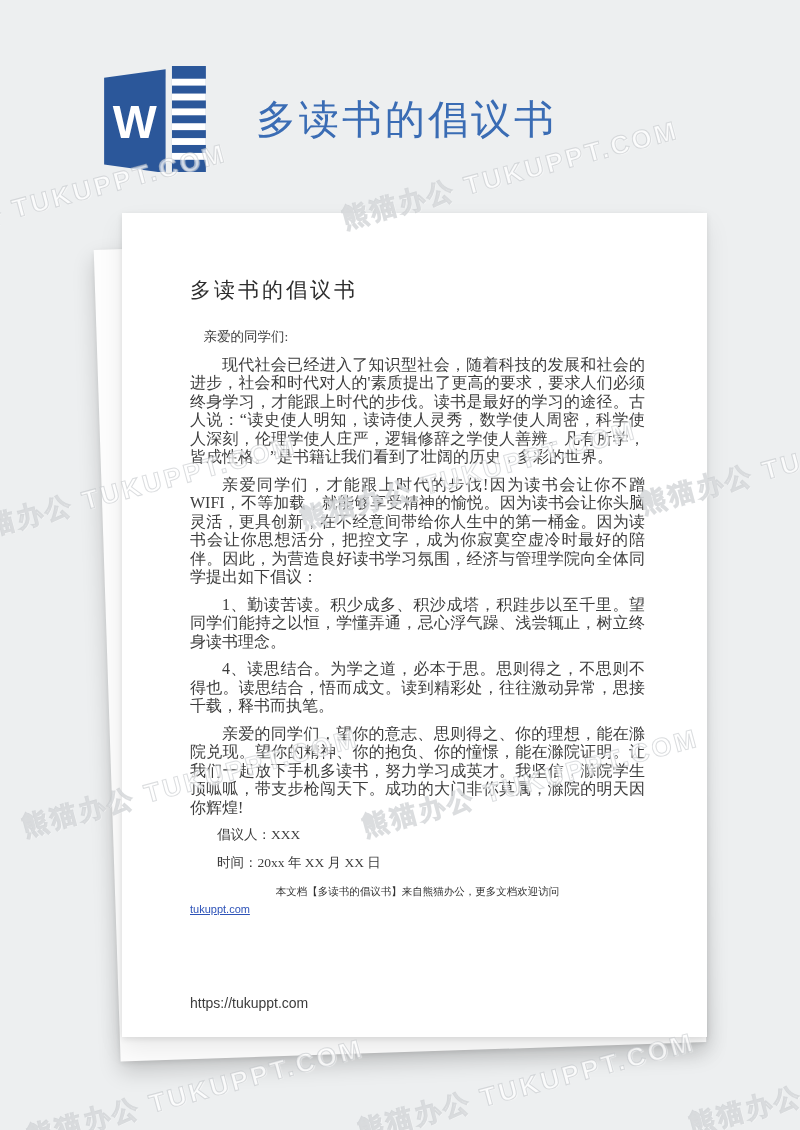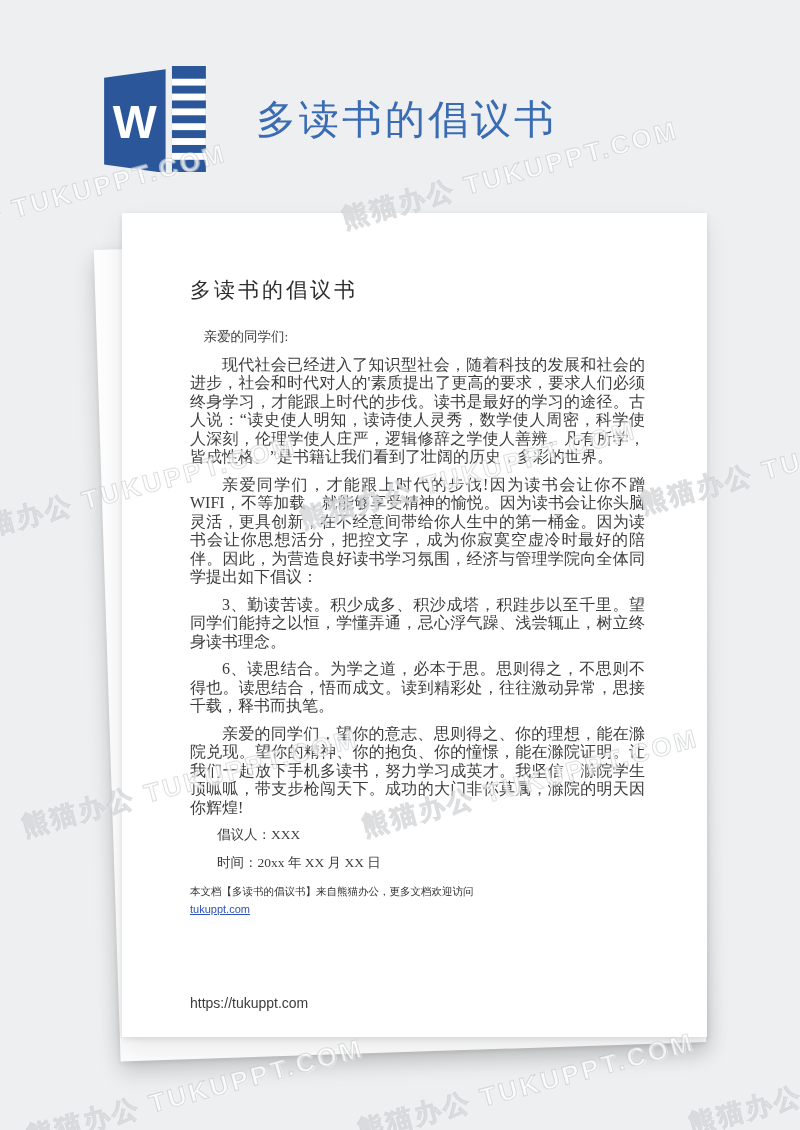--- a/index.html
+++ b/index.html
@@ -69,20 +69,21 @@
     font-size: 13.5px;
     line-height: 18.5px;
     text-indent: 2em;
     margin-top: 9px;
   }
   .footnote {
     margin-top: 12px;
     font-size: 10.5px;
     line-height: 15px;
     color: #333333;
+    text-align: center;
   }
   .footnote-link {
     display: inline-block;
     margin-top: 1px;
     font-family: "Liberation Sans", sans-serif;
     font-size: 11px;
     color: #2e53b8;
     text-decoration: underline;
   }
   .page-url {
@@ -139,22 +140,22 @@
 
 <div class="back-sheet"></div>
 
 <div class="page">
   <div class="doc-title">多读书的倡议书</div>
   <div class="salutation">亲爱的同学们:</div>
 
   <div class="para">现代社会已经进入了知识型社会，随着科技的发展和社会的进步，社会和时代对人的'素质提出了更高的要求，要求人们必须终身学习，才能跟上时代的步伐。读书是最好的学习的途径。古人说：“读史使人明知，读诗使人灵秀，数学使人周密，科学使人深刻，伦理学使人庄严，逻辑修辞之学使人善辨。凡有所学，皆成性格。”是书籍让我们看到了壮阔的历史，多彩的世界。</div>
   <div class="para">亲爱同学们，才能跟上时代的步伐!因为读书会让你不蹭 WIFI，不等加载，就能够享受精神的愉悦。因为读书会让你头脑灵活，更具创新，在不经意间带给你人生中的第一桶金。因为读书会让你思想活分，把控文字，成为你寂寞空虚冷时最好的陪伴。因此，为营造良好读书学习氛围，经济与管理学院向全体同学提出如下倡议：</div>
 
-  <div class="para">3、勤读苦读。积少成多、积沙成塔，积跬步以至千里。望同学们能持之以恒，学懂弄通，忌心浮气躁、浅尝辄止，树立终身读书理念。</div>
-  <div class="para">6、读思结合。为学之道，必本于思。思则得之，不思则不得也。读思结合，悟而成文。读到精彩处，往往激动异常，思接千载，释书而执笔。</div>
+  <div class="para">1、勤读苦读。积少成多、积沙成塔，积跬步以至千里。望同学们能持之以恒，学懂弄通，忌心浮气躁、浅尝辄止，树立终身读书理念。</div>
+  <div class="para">4、读思结合。为学之道，必本于思。思则得之，不思则不得也。读思结合，悟而成文。读到精彩处，往往激动异常，思接千载，释书而执笔。</div>
 
   <div class="para">亲爱的同学们，望你的意志、思则得之、你的理想，能在滁院兑现。望你的精神、你的抱负、你的憧憬，能在滁院证明。让我们一起放下手机多读书，努力学习成英才。我坚信，滁院学生顶呱呱，带支步枪闯天下。成功的大门非你莫属，滁院的明天因你辉煌!</div>
 
   <div class="sign-line">倡议人：XXX</div>
   <div class="sign-line">时间：20xx 年 XX 月 XX 日</div>
 
   <div class="footnote">本文档【多读书的倡议书】来自熊猫办公，更多文档欢迎访问</div>
   <a class="footnote-link" href="#">tukuppt.com</a>
 
   <div class="page-url">https://tukuppt.com</div>

